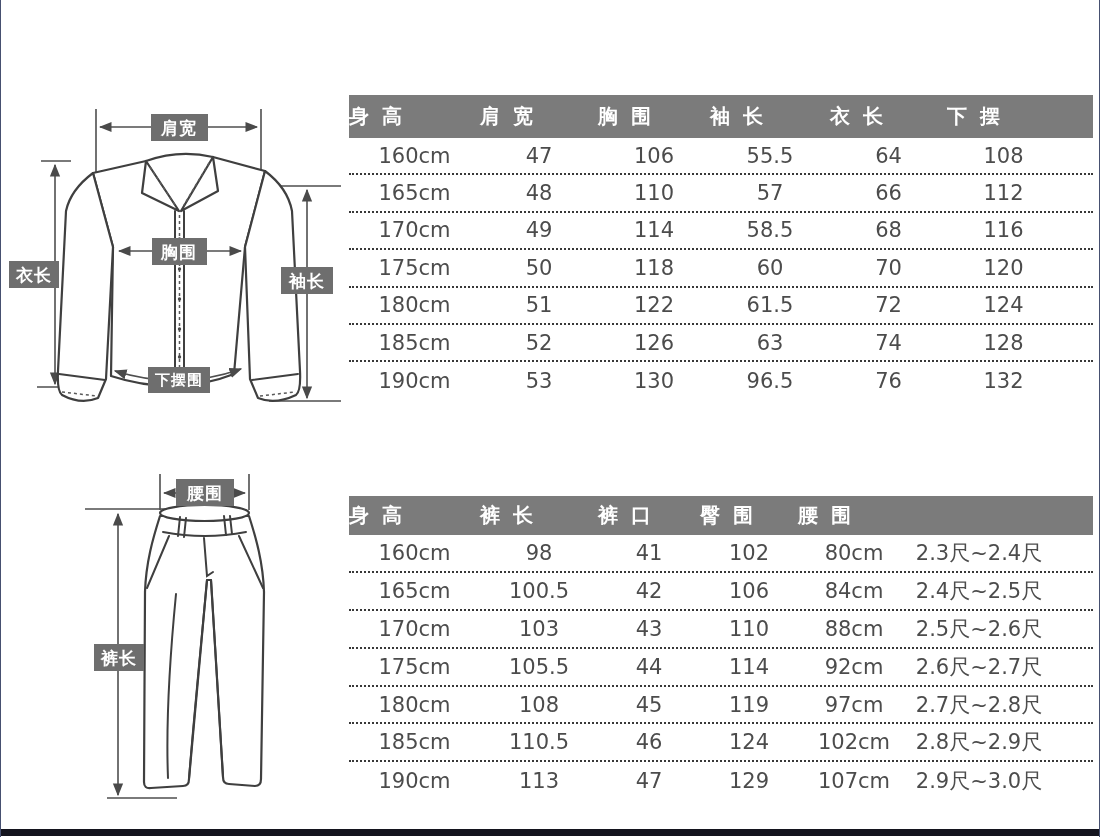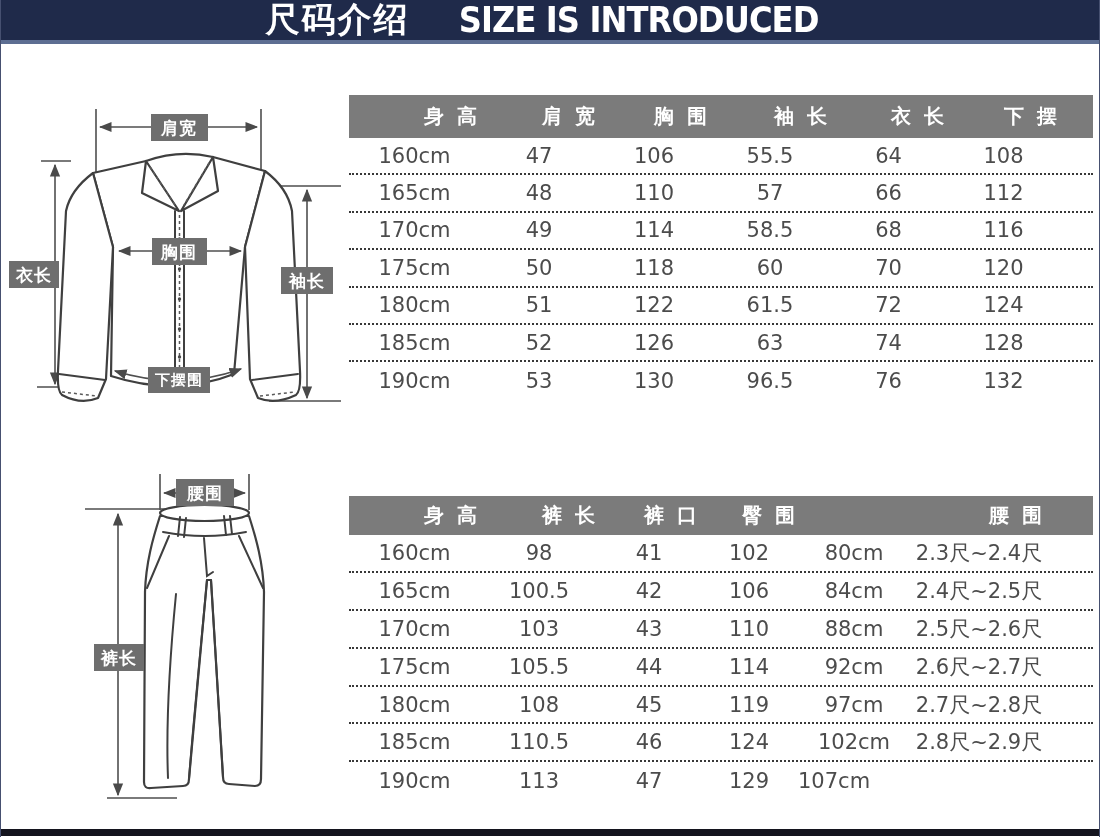--- a/index.html
+++ b/index.html
@@ -18,21 +18,21 @@
   }
   .banner .t-zh{font-size:34px;font-weight:bold;letter-spacing:2px;}
   .banner .t-en{font-size:35px;font-weight:bold;letter-spacing:-1px;transform:scaleX(.92);}
   
   .sizetable{position:absolute;left:348px;width:744px;}
   .shirt-table{top:95px;}
   .pants-table{top:496px;}
   .thead{background:#7b7b7b;color:#fff;display:grid;align-items:center;}
   .shirt-table .thead{height:43px;}
   .pants-table .thead{height:39px;}
-  .hcell{text-align:right;font-size:20px;font-weight:bold;letter-spacing:3px;}
+  .hcell{text-align:left;font-size:20px;font-weight:bold;letter-spacing:3px;}
   .tbody{display:block;}
   .row{display:grid;align-items:center;}
   .shirt-table .row{height:37.4px;}
   .pants-table .row{height:37.9px;}
   .tbody .row:not(:last-child){border-bottom:2px dotted #383838;}
   .cell{text-align:center;font-size:21px;color:#4c4c4c;white-space:nowrap;}
   .shirt-grid{grid-template-columns:131px 118px 112px 120px 117px 146px;}
   .shirt-grid .cell:last-child,.shirt-grid .hcell:last-child{padding-right:33px;}
   .pants-grid{grid-template-columns:131px 118px 102px 98px 112px 183px;}
   .pants-grid .cell:last-child{padding-right:45px;}
@@ -50,24 +50,20 @@
   .labelbox{fill:#6e6e6e;}
   .labeltxt{fill:#fff;font-size:17px;font-weight:bold;text-anchor:middle;dominant-baseline:central;letter-spacing:1px;}
   
   .bottom-bar{position:absolute;left:0;bottom:1px;width:100%;height:7px;background:#14141e;}
 </style>
 </head>
 <body>
 
 <div class="page">
 
-  <header class="banner">
-    <span class="t-zh">尺码介绍</span>
-    <span class="t-en">SIZE IS INTRODUCED</span>
-  </header>
 
   <section class="diagram shirt-diagram">
     <svg width="345" height="340" viewBox="0 0 345 340">
       <defs>
         <marker id="ah" viewBox="0 0 10 10" refX="9" refY="5" markerWidth="8" markerHeight="8" orient="auto-start-reverse">
           <path d="M0,1 L10,5 L0,9 Z" fill="#4a4a4a"></path>
         </marker>
       </defs>
 
       <g>
@@ -295,18 +291,19 @@
           <div class="cell">124</div>
           <div class="cell">102cm</div>
           <div class="cell">2.8尺~2.9尺</div>
         </div>
         <div class="row pants-grid">
           <div class="cell">190cm</div>
           <div class="cell">113</div>
           <div class="cell">47</div>
           <div class="cell">129</div>
           <div class="cell">107cm</div>
+          <div class="cell">2.9尺~3.0尺</div>
         </div>
       </div>
   </section>
 
   <div class="bottom-bar"></div>
 </div>
 
 </body></html>

